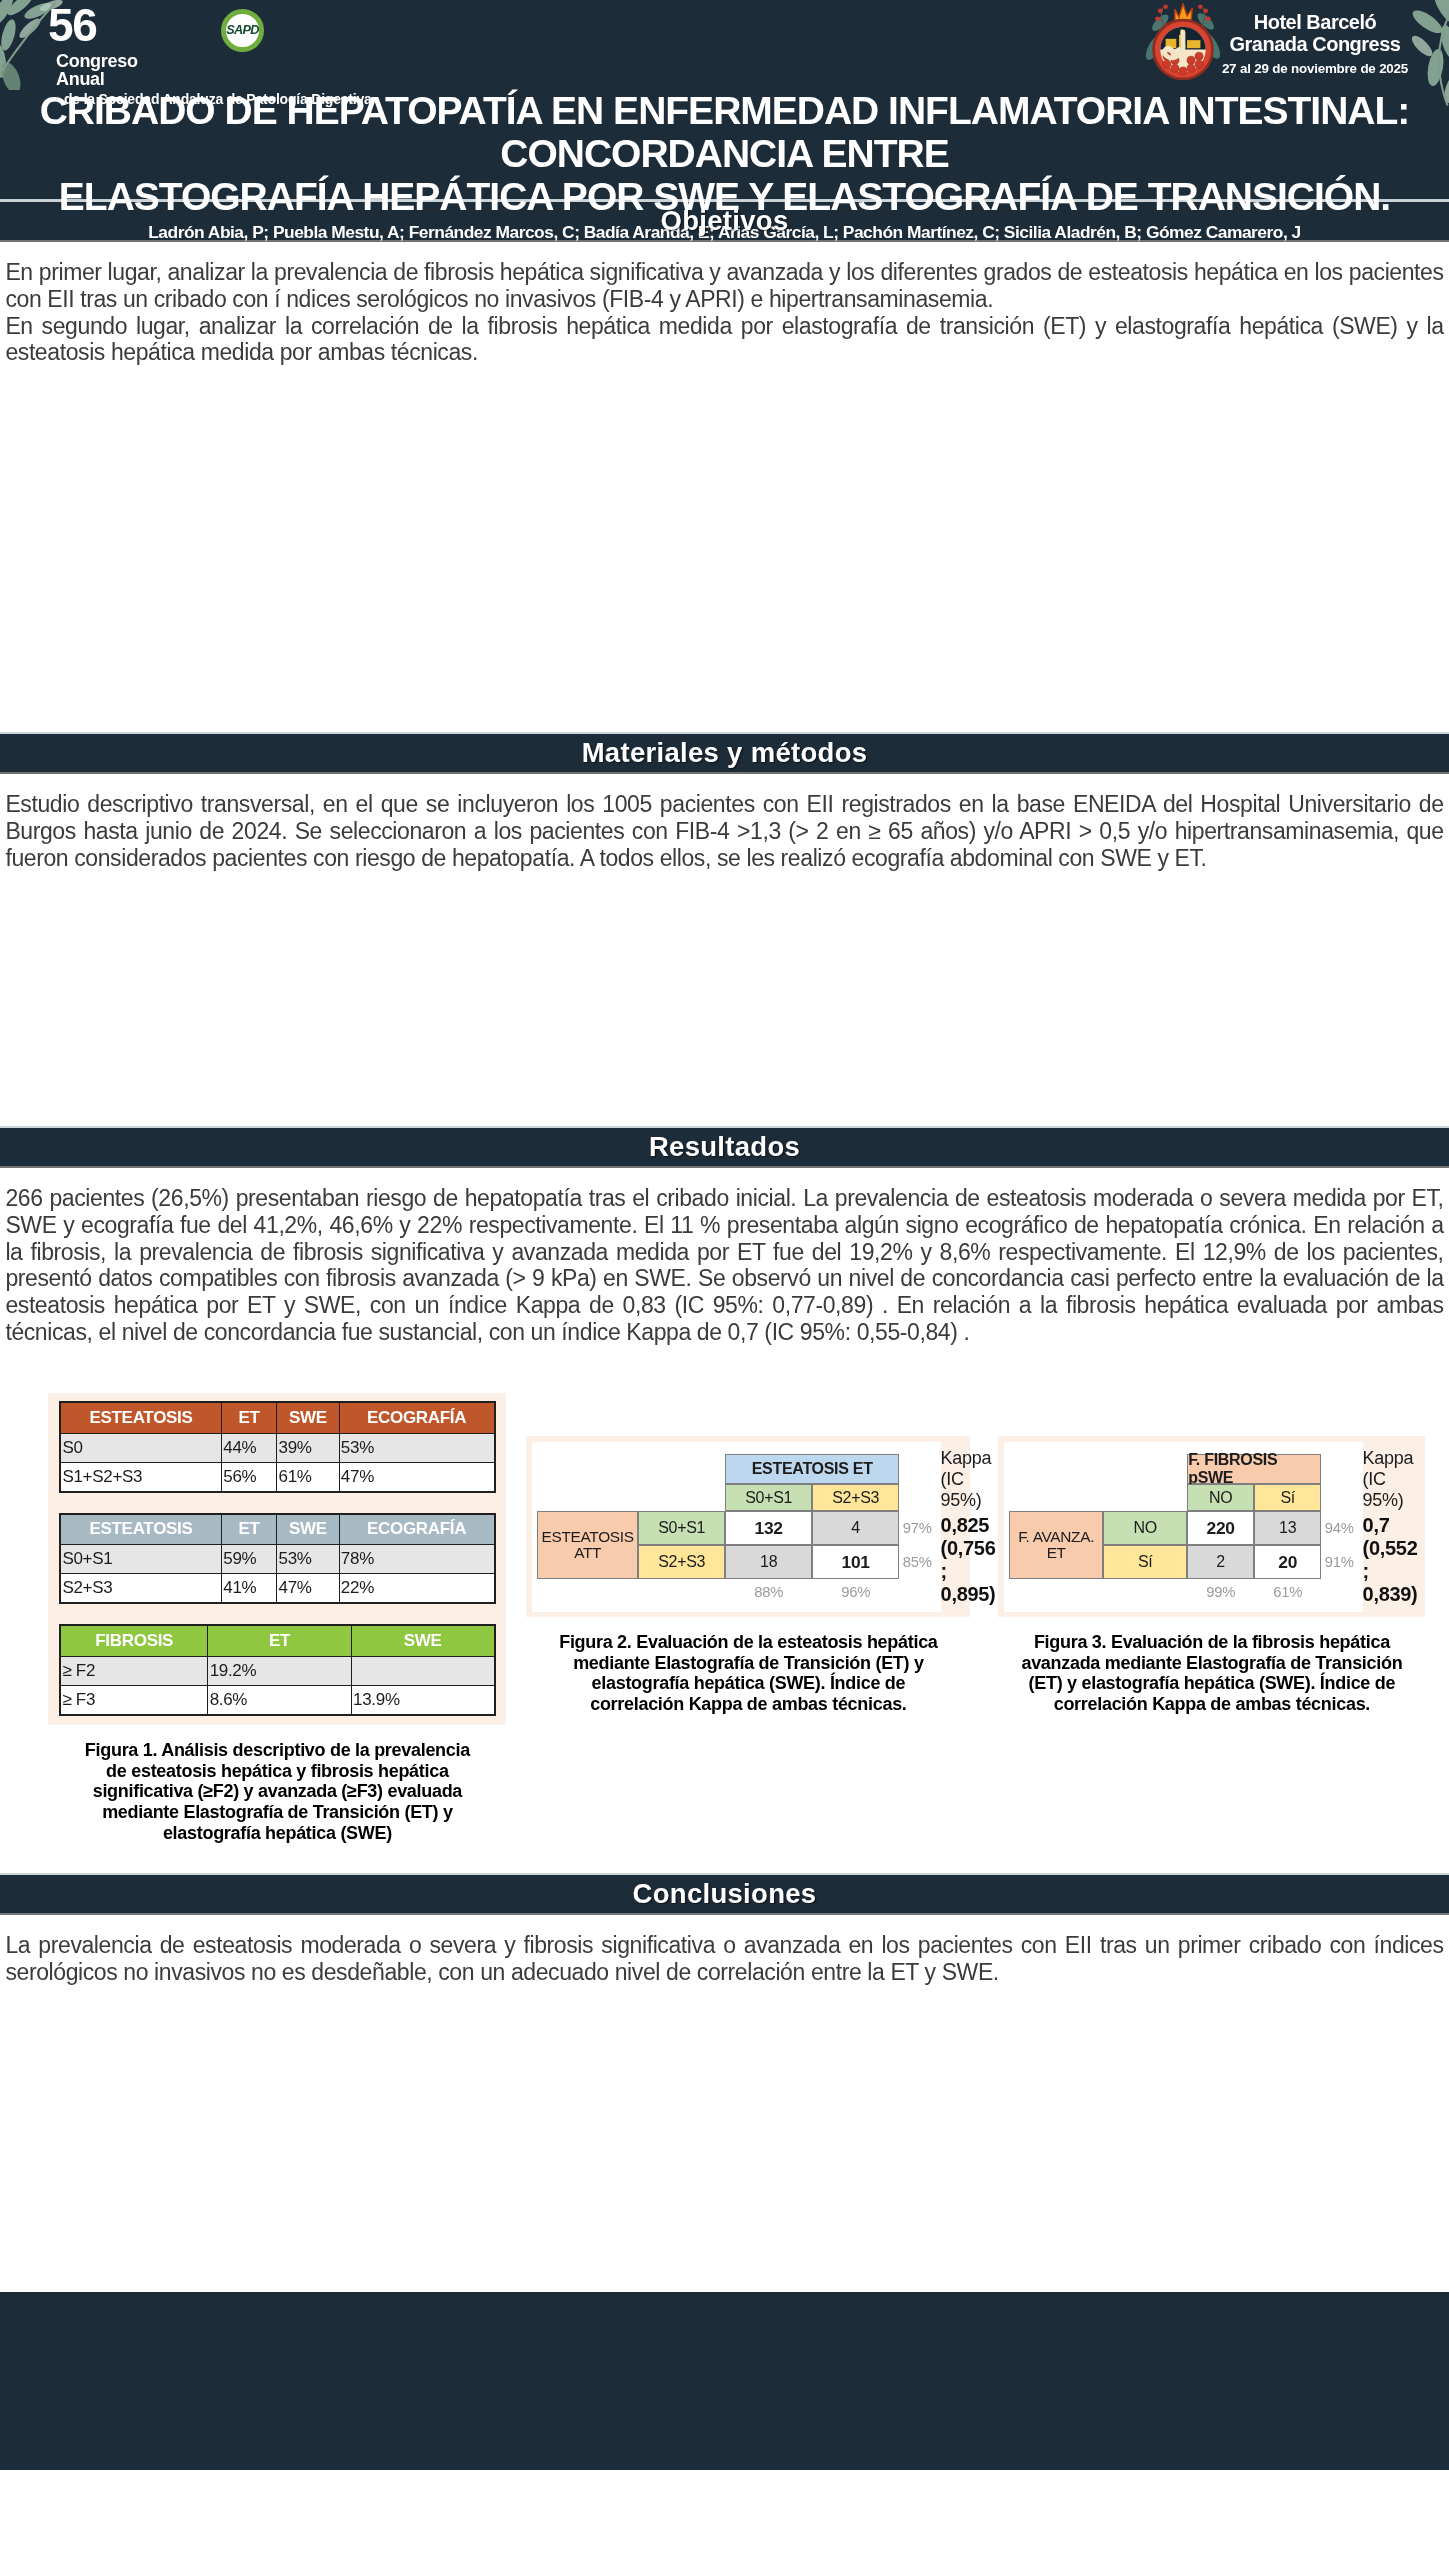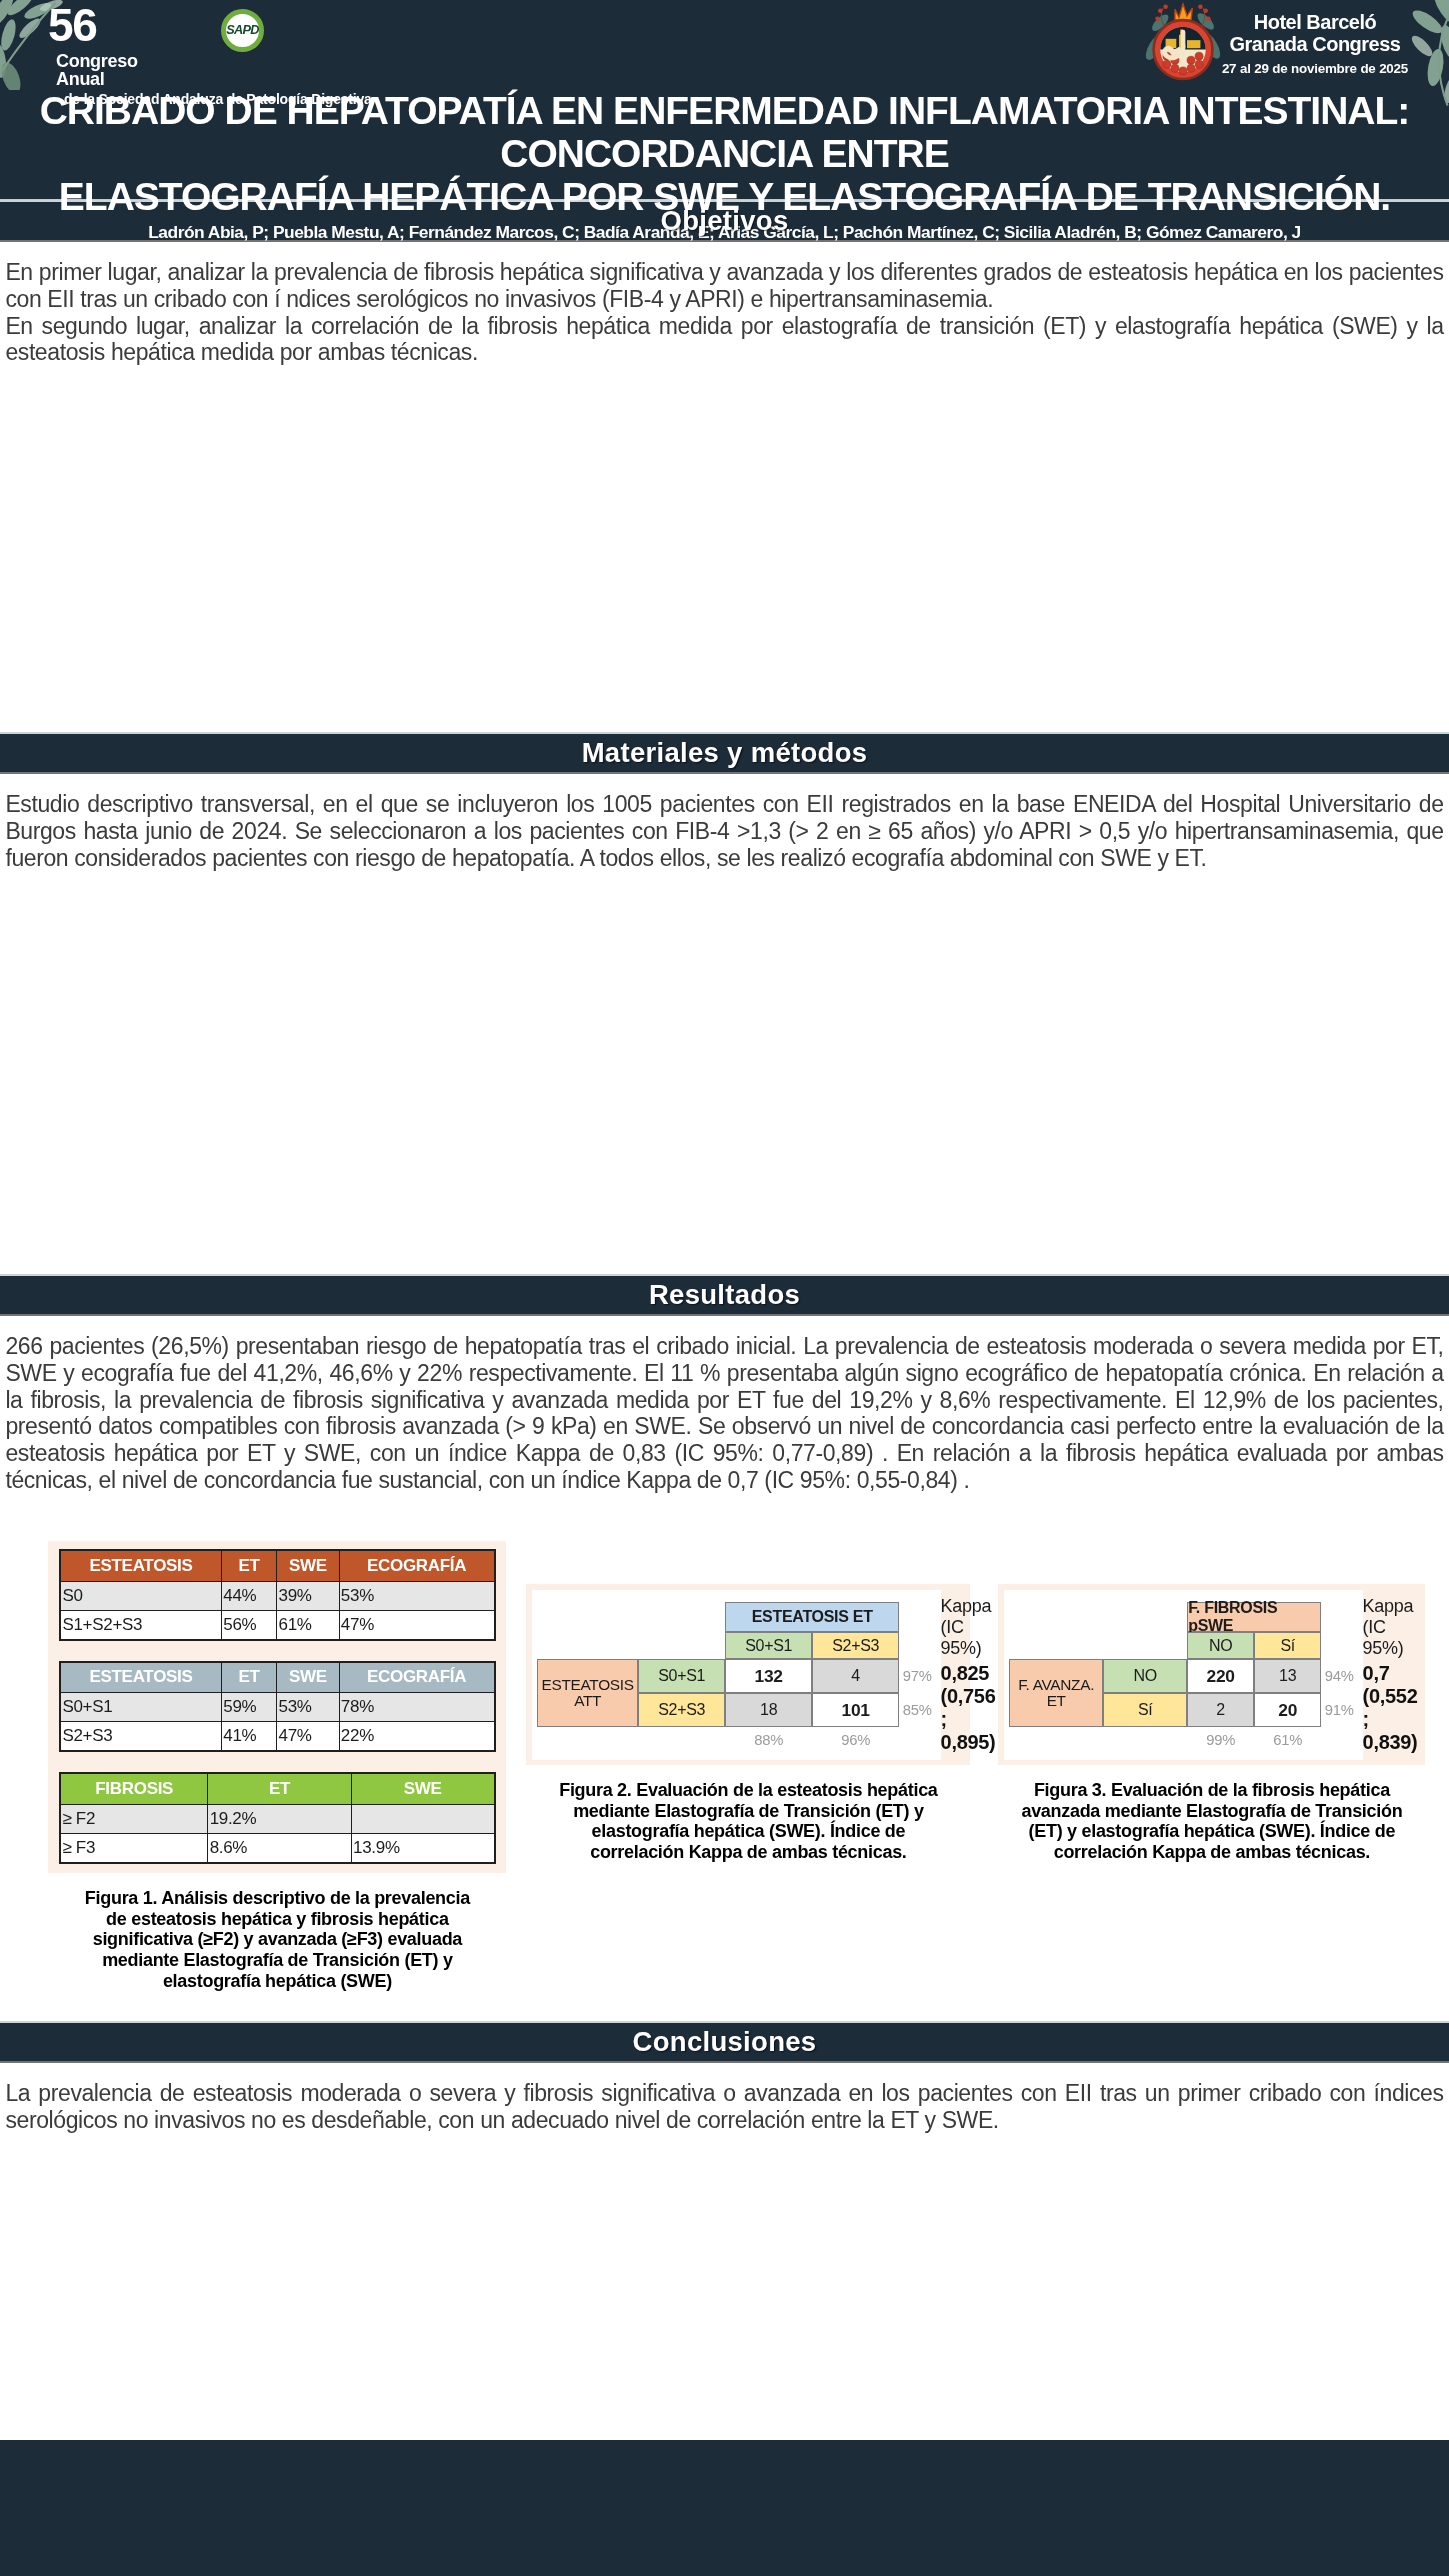--- a/index.html
+++ b/index.html
@@ -61,21 +61,21 @@
     display: flex; align-items: center; justify-content: center;
   }
   .section-bar span {
     color: #fff; font-weight: bold; font-size: 27.5px; letter-spacing: 0.3px;
     text-shadow: 1.3px 1.3px 1.3px rgba(0,0,0,0.55);
   }
 
   
   .section-body { background: #fff; padding: 17.4px 5.4px 0 5.4px; }
   .body-objetivos   { height: 490px; }
-  .body-materiales  { height: 500px; }
+  .body-materiales  { height: 352px; }
   .body-resultados  { height: 705px; }
   .body-conclusiones{ height: 377px; }
   .section-body p {
     font-size: 23px; line-height: 1.16; text-align: justify;
     color: #3b3b3b; letter-spacing: -0.4px;
   }
 
   
   .figures-row { display: flex; align-items: flex-start; margin-top: 48px; }
   .figure { display: flex; flex-direction: column; }

